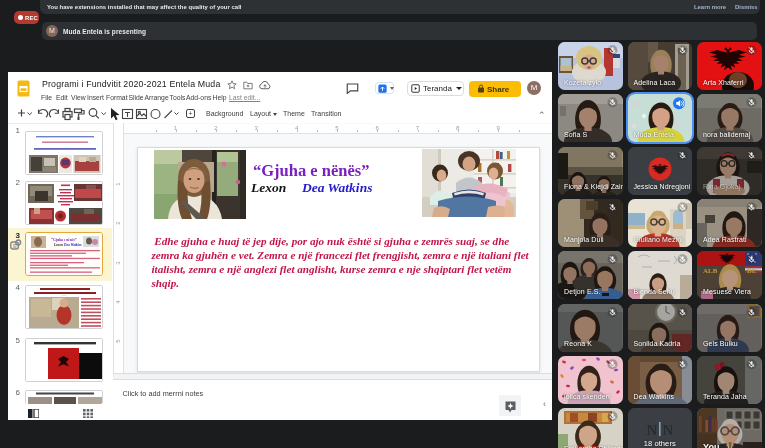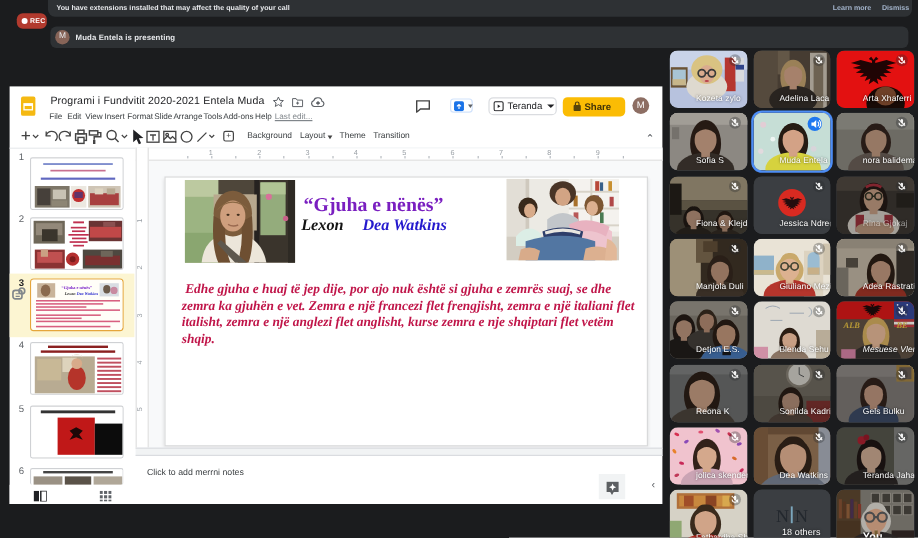--- a/index.html
+++ b/index.html
@@ -1,18 +1,18 @@
 <!DOCTYPE html>
 <html><head><meta charset="utf-8"><style>
 * {margin:0;padding:0;box-sizing:border-box;}
 body {width:765px;height:448px;background:#1b1c1e;font-family:"Liberation Sans",sans-serif;overflow:hidden;position:relative;}
 .ab {position:absolute;}
 .tile {position:absolute;width:64.5px;height:48px;border-radius:7px;overflow:hidden;background:#3b3e42;}
 .tile svg {position:absolute;left:0;top:0;}
-.nm {position:absolute;left:6px;bottom:4.5px;color:#fff;font-size:6.3px;white-space:nowrap;text-shadow:0 0 2px rgba(0,0,0,0.7);letter-spacing:0.1px;padding-left:16px;}
+.nm {position:absolute;left:6px;bottom:4.5px;color:#fff;font-size:6.3px;white-space:nowrap;text-shadow:0 0 2px rgba(0,0,0,0.7);letter-spacing:0.1px;}
 .th {position:absolute;width:78px;height:44px;border:1px solid #cfd1d4;border-radius:2px;overflow:hidden;background:#fff;}
 .th.sel {border:1.6px solid #e5a63c;border-radius:3px;}
 .num {position:absolute;left:10px;width:10px;text-align:right;font-size:8px;color:#5f6368;}
 .rn {position:absolute;font-size:6px;color:#9aa0a6;}
 </style></head><body>
 
 <div class="ab" style="left:40px;top:0;width:720px;height:13.5px;background:#2e3134;border-radius:0 0 6px 6px;"></div>
 <div class="ab" style="left:47px;top:4.2px;font-size:5.9px;color:#e8eaed;font-weight:bold;letter-spacing:0.05px;">You have extensions installed that may affect the quality of your call</div>
 <div class="ab" style="left:694px;top:4.2px;font-size:5.9px;color:#a4b5cc;font-weight:bold;">Learn more</div>
 <div class="ab" style="left:735px;top:4.2px;font-size:5.9px;color:#a4b5cc;font-weight:bold;">Dismiss</div>
@@ -726,21 +726,21 @@
         <g stroke="#fff" stroke-width="0.9" fill="#fff">
           <rect x="3.6" y="1.4" width="1.9" height="3.6" rx="0.95" stroke="none"></rect>
           <path d="M 2.2 4.4 a 2.3 2.3 0 0 0 4.6 0" fill="none"></path>
           <line x1="4.5" y1="6.7" x2="4.5" y2="7.6"></line>
           <line x1="1.8" y1="1.4" x2="7.2" y2="6.9"></line>
         </g>
       </g>
     </svg>
     <div class="nm" style="font-size:7px;opacity:1.0;">Blenda Sehu</div>
   </div>
-<div class="tile" style="left:697.0px;top:251.4px;font-style:italic;">
+<div class="tile" style="left:697.0px;top:251.4px;">
     <svg width="64.5" height="48.0" viewBox="0 0 64.5 48.0" preserveAspectRatio="none">
       <rect width="65" height="48" fill="#5a4a3e"></rect>
       <rect width="65" height="15" fill="#cc1414"></rect>
       <g fill="#1d0808" transform="translate(30,7) scale(0.6)">
         <path d="M0,-6 L-1.5,-8 L-3,-6.5 L-1,-5.5 L-1,-4 L-8,-6 L-14,-4 L-8,-2.5 L-13,-1 L-7.5,0 L-11,2 L-6,2.2 L-8.5,4.5 L-4,4 L-5.5,7 L-2,5.5 L-3,9 L0,7 L3,9 L2,5.5 L5.5,7 L4,4 L8.5,4.5 L6,2.2 L11,2 L7.5,0 L13,-1 L8,-2.5 L14,-4 L8,-6 L1,-4 L1,-5.5 L3,-6.5 L1.5,-8 Z"></path>
       </g>
       <rect x="48" y="0" width="17" height="15" fill="#32418c"></rect>
       <g fill="#fff">
         <circle cx="51" cy="3" r="0.7"></circle>
         <circle cx="55" cy="5" r="0.7"></circle>

